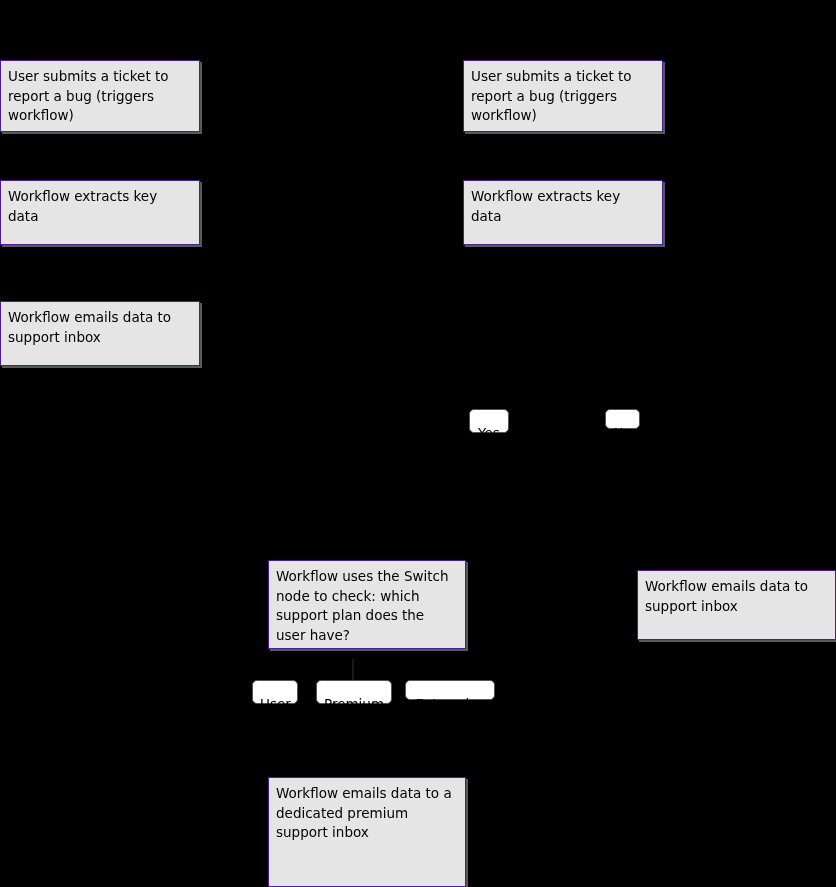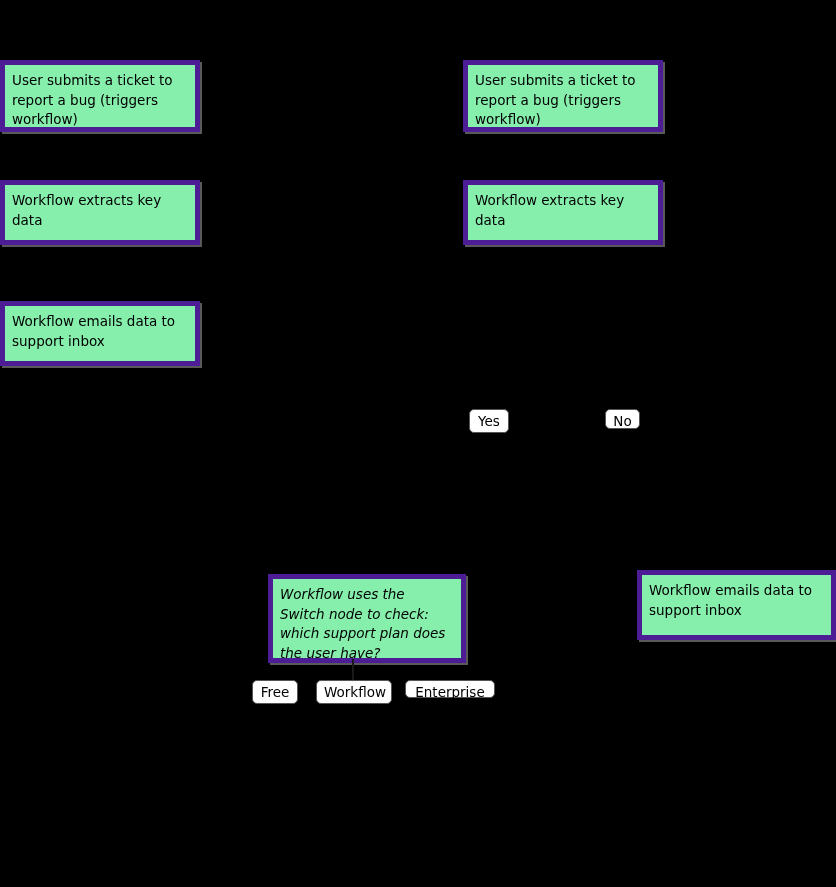--- a/index.html
+++ b/index.html
@@ -10,39 +10,39 @@
   #canvas {
     position: relative;
     width: 836px;
     height: 887px;
     background: #000000;
     overflow: hidden;
     font-family: "DejaVu Sans", sans-serif;
   }
   .node {
     position: absolute;
-    background: #86efac;
-    border: 5px solid #4c1d95;
+    background: #e5e5e5;
+    border: 1px solid #4c1d95;
     box-shadow: 2px 2px 0 rgba(255,255,255,0.35);
     color: #000000;
     font-size: 13.5px;
     line-height: 19.5px;
     padding: 6px 8px 6px 7px;
     box-sizing: border-box;
     white-space: pre-wrap;
   }
   .pill {
     position: absolute;
     background: #ffffff;
     border: 1px solid #555555;
     border-radius: 5px;
     color: #000000;
     font-size: 13.5px;
     line-height: 17px;
-    padding: 3px 7px 3px 7px;
+    padding: 15px 7px 3px 7px;
     box-sizing: border-box;
     white-space: nowrap;
     text-align: center;
   }
   .connector {
     position: absolute;
     background: #1a1a1a;
   }
 </style>
 </head>
@@ -58,28 +58,29 @@
 
   <div class="node" style="left:463px; top:60px; width:200px; height:72px;">User submits a ticket to report a bug (triggers workflow)</div>
 
   <div class="node" style="left:463px; top:180px; width:200px; height:65px;">Workflow extracts key data</div>
 
 
   <div class="pill" style="left:469px; top:409px; width:40px; height:24px;">Yes</div>
 
   <div class="pill" style="left:605px; top:409px; width:35px; height:20px;">No</div>
 
-  <div class="node" style="left:268px; top:574px; width:198px; height:89px;font-style:italic;">Workflow uses the Switch node to check: which support plan does the user have?</div>
+  <div class="node" style="left:268px; top:560px; width:198px; height:89px;">Workflow uses the Switch node to check: which support plan does the user have?</div>
 
   <div class="node" style="left:637px; top:570px; width:199px; height:70px;">Workflow emails data to support inbox</div>
 
   <div class="connector" style="left:352px; top:659px; width:2px; height:25px;"></div>
 
-  <div class="pill" style="left:252px; top:680px; width:46px; height:24px;">Free</div>
+  <div class="pill" style="left:252px; top:680px; width:46px; height:24px;">User</div>
 
-  <div class="pill" style="left:316px; top:680px; width:76px; height:24px;">Workflow</div>
+  <div class="pill" style="left:316px; top:680px; width:76px; height:24px;">Premium</div>
 
   <div class="pill" style="left:405px; top:680px; width:90px; height:18px;">Enterprise</div>
 
 
+  <div class="node" style="left:268px; top:777px; width:198px; height:110px;">Workflow emails data to a dedicated premium support inbox</div>
 
 
 </div>
 
 </body></html>

